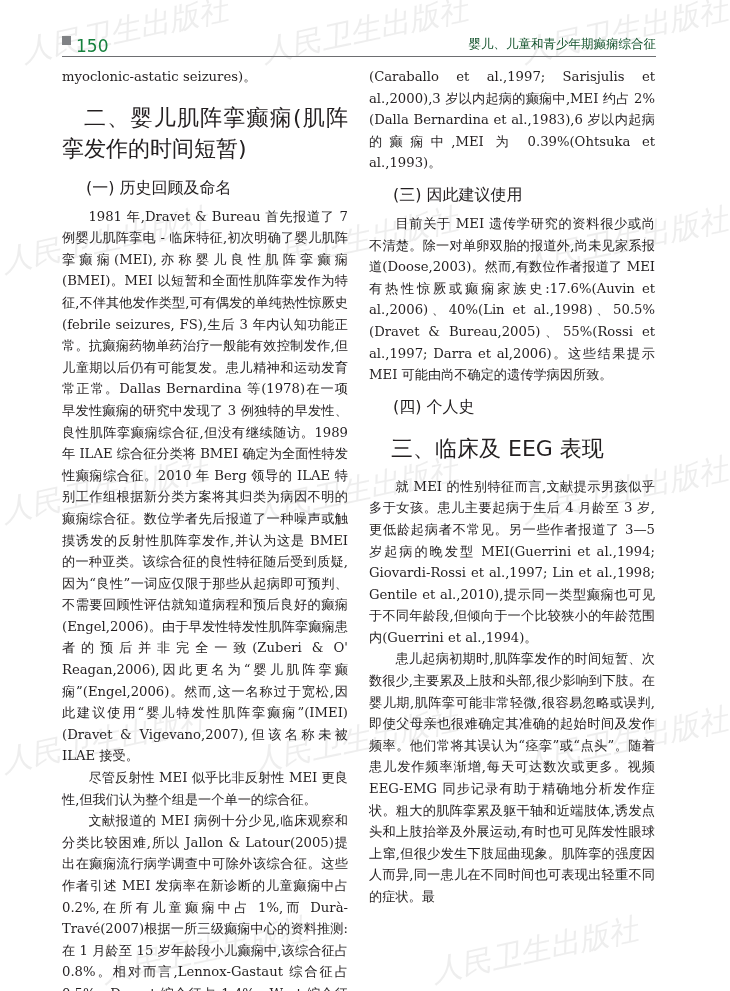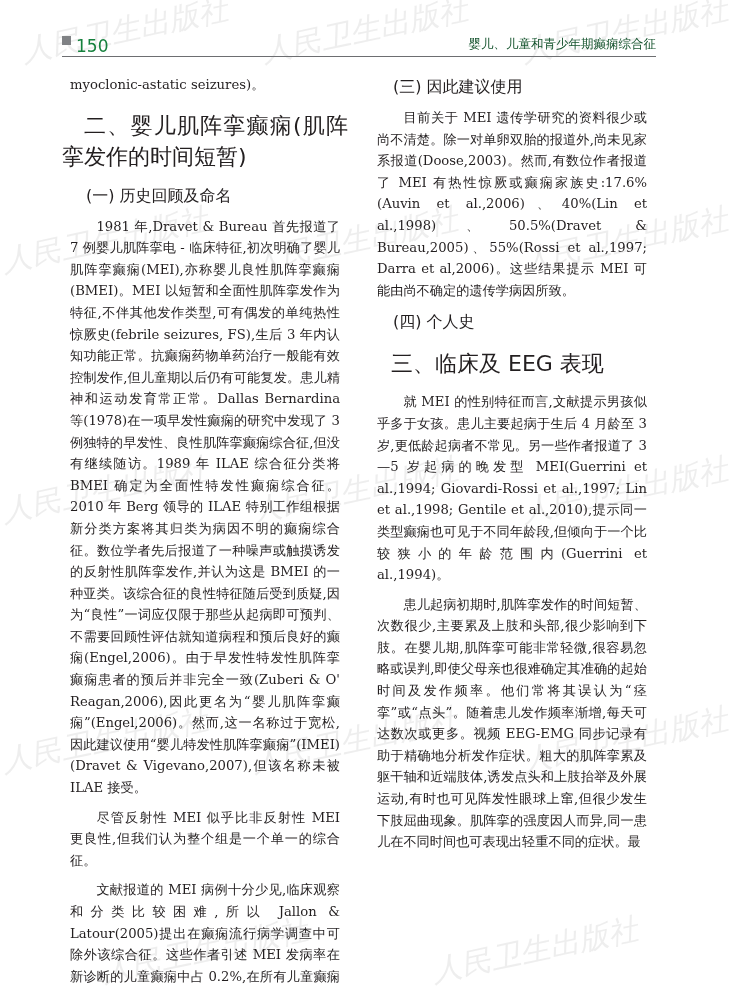--- a/index.html
+++ b/index.html
@@ -15,21 +15,21 @@
     position: absolute; left: 62px; top: 36px; width: 594px; height: 20px;
     border-bottom: 1px solid #6d6e71;
     font-family: "DejaVu Sans", "Liberation Sans", sans-serif;
   }
   .page-num { position: absolute; left: 0; top: 0; font-size: 17px; color: #15803d; display: flex; }
   .page-num .sq { display: inline-block; width: 9px; height: 9px; background: #808285; margin-right: 5px; }
   .running-title { position: absolute; right: 0; top: 0; font-size: 12.5px; color: #14532d; }
   .col { position: absolute; top: 66px; width: 286px; font-size: 13.2px; line-height: 21.6px; text-align: justify; }
   .col.left { left: 62px; }
   .col.right { left: 369px; }
-  .p { margin: 8px; text-indent: 2em; }
+  .p { margin: 0; text-indent: 2em; }
   .p.noindent { text-indent: 0; }
   .h1 {
     font-family: "DejaVu Sans", "Liberation Sans", sans-serif; font-weight: normal;
     font-size: 22px; line-height: 31px; margin: 14px 0 12px 0; text-indent: 1em; color: #231f20;
   }
   .h2 {
     font-family: "DejaVu Sans", "Liberation Sans", sans-serif; font-weight: normal;
     font-size: 16px; line-height: 24px; margin: 9px 0 6px 0; text-indent: 1.5em; color: #231f20;
   }
 </style>
@@ -62,19 +62,20 @@
 <div class="col left">
   <p class="p noindent">myoclonic-astatic seizures)。</p>
   <h1 class="h1">二、婴儿肌阵挛癫痫(肌阵挛发作的时间短暂)</h1>
   <h2 class="h2">(一) 历史回顾及命名</h2>
   <p class="p">1981 年,Dravet &amp; Bureau 首先报道了 7 例婴儿肌阵挛电 - 临床特征,初次明确了婴儿肌阵挛癫痫(MEI),亦称婴儿良性肌阵挛癫痫(BMEI)。MEI 以短暂和全面性肌阵挛发作为特征,不伴其他发作类型,可有偶发的单纯热性惊厥史(febrile seizures, FS),生后 3 年内认知功能正常。抗癫痫药物单药治疗一般能有效控制发作,但儿童期以后仍有可能复发。患儿精神和运动发育常正常。Dallas Bernardina 等(1978)在一项早发性癫痫的研究中发现了 3 例独特的早发性、良性肌阵挛癫痫综合征,但没有继续随访。1989 年 ILAE 综合征分类将 BMEI 确定为全面性特发性癫痫综合征。2010 年 Berg 领导的 ILAE 特别工作组根据新分类方案将其归类为病因不明的癫痫综合征。数位学者先后报道了一种噪声或触摸诱发的反射性肌阵挛发作,并认为这是 BMEI 的一种亚类。该综合征的良性特征随后受到质疑,因为“良性”一词应仅限于那些从起病即可预判、不需要回顾性评估就知道病程和预后良好的癫痫(Engel,2006)。由于早发性特发性肌阵挛癫痫患者的预后并非完全一致(Zuberi &amp; O' Reagan,2006),因此更名为“婴儿肌阵挛癫痫”(Engel,2006)。然而,这一名称过于宽松,因此建议使用“婴儿特发性肌阵挛癫痫”(IMEI)(Dravet &amp; Vigevano,2007),但该名称未被 ILAE 接受。</p>
   <p class="p">尽管反射性 MEI 似乎比非反射性 MEI 更良性,但我们认为整个组是一个单一的综合征。</p>
   <p class="p">文献报道的 MEI 病例十分少见,临床观察和分类比较困难,所以 Jallon &amp; Latour(2005)提出在癫痫流行病学调查中可除外该综合征。这些作者引述 MEI 发病率在新诊断的儿童癫痫中占 0.2%,在所有儿童癫痫中占 1%,而 Durà-Travé(2007)根据一所三级癫痫中心的资料推测:在 1 月龄至 15 岁年龄段小儿癫痫中,该综合征占 0.8%。相对而言,Lennox-Gastaut 综合征占 0.5%、Dravet 综合征占 1.4%、West 综合征占 4.1%。另一些作者报道:根据起病年龄分类,1 岁以内起病的癫痫中,MEI 占 1.3%~1.7%</p>
 </div>
 
 <div class="col right">
+  <p class="p noindent">(Caraballo et al.,1997; Sarisjulis et al.,2000),3 岁以内起病的癫痫中,MEI 约占 2%(Dalla Bernardina et al.,1983),6 岁以内起病的癫痫中,MEI 为 0.39%(Ohtsuka et al.,1993)。</p>
   <h2 class="h2">(三) 因此建议使用</h2>
   <p class="p">目前关于 MEI 遗传学研究的资料很少或尚不清楚。除一对单卵双胎的报道外,尚未见家系报道(Doose,2003)。然而,有数位作者报道了 MEI 有热性惊厥或癫痫家族史:17.6%(Auvin et al.,2006)、40%(Lin et al.,1998)、50.5%(Dravet &amp; Bureau,2005)、55%(Rossi et al.,1997; Darra et al,2006)。这些结果提示 MEI 可能由尚不确定的遗传学病因所致。</p>
   <h2 class="h2">(四) 个人史</h2>
   <h1 class="h1">三、临床及 EEG 表现</h1>
   <p class="p">就 MEI 的性别特征而言,文献提示男孩似乎多于女孩。患儿主要起病于生后 4 月龄至 3 岁,更低龄起病者不常见。另一些作者报道了 3—5 岁起病的晚发型 MEI(Guerrini et al.,1994; Giovardi-Rossi et al.,1997; Lin et al.,1998; Gentile et al.,2010),提示同一类型癫痫也可见于不同年龄段,但倾向于一个比较狭小的年龄范围内(Guerrini et al.,1994)。</p>
   <p class="p">患儿起病初期时,肌阵挛发作的时间短暂、次数很少,主要累及上肢和头部,很少影响到下肢。在婴儿期,肌阵挛可能非常轻微,很容易忽略或误判,即使父母亲也很难确定其准确的起始时间及发作频率。他们常将其误认为“痉挛”或“点头”。随着患儿发作频率渐增,每天可达数次或更多。视频 EEG-EMG 同步记录有助于精确地分析发作症状。粗大的肌阵挛累及躯干轴和近端肢体,诱发点头和上肢抬举及外展运动,有时也可见阵发性眼球上窜,但很少发生下肢屈曲现象。肌阵挛的强度因人而异,同一患儿在不同时间也可表现出轻重不同的症状。最</p>
 </div>
 
 </body></html>

